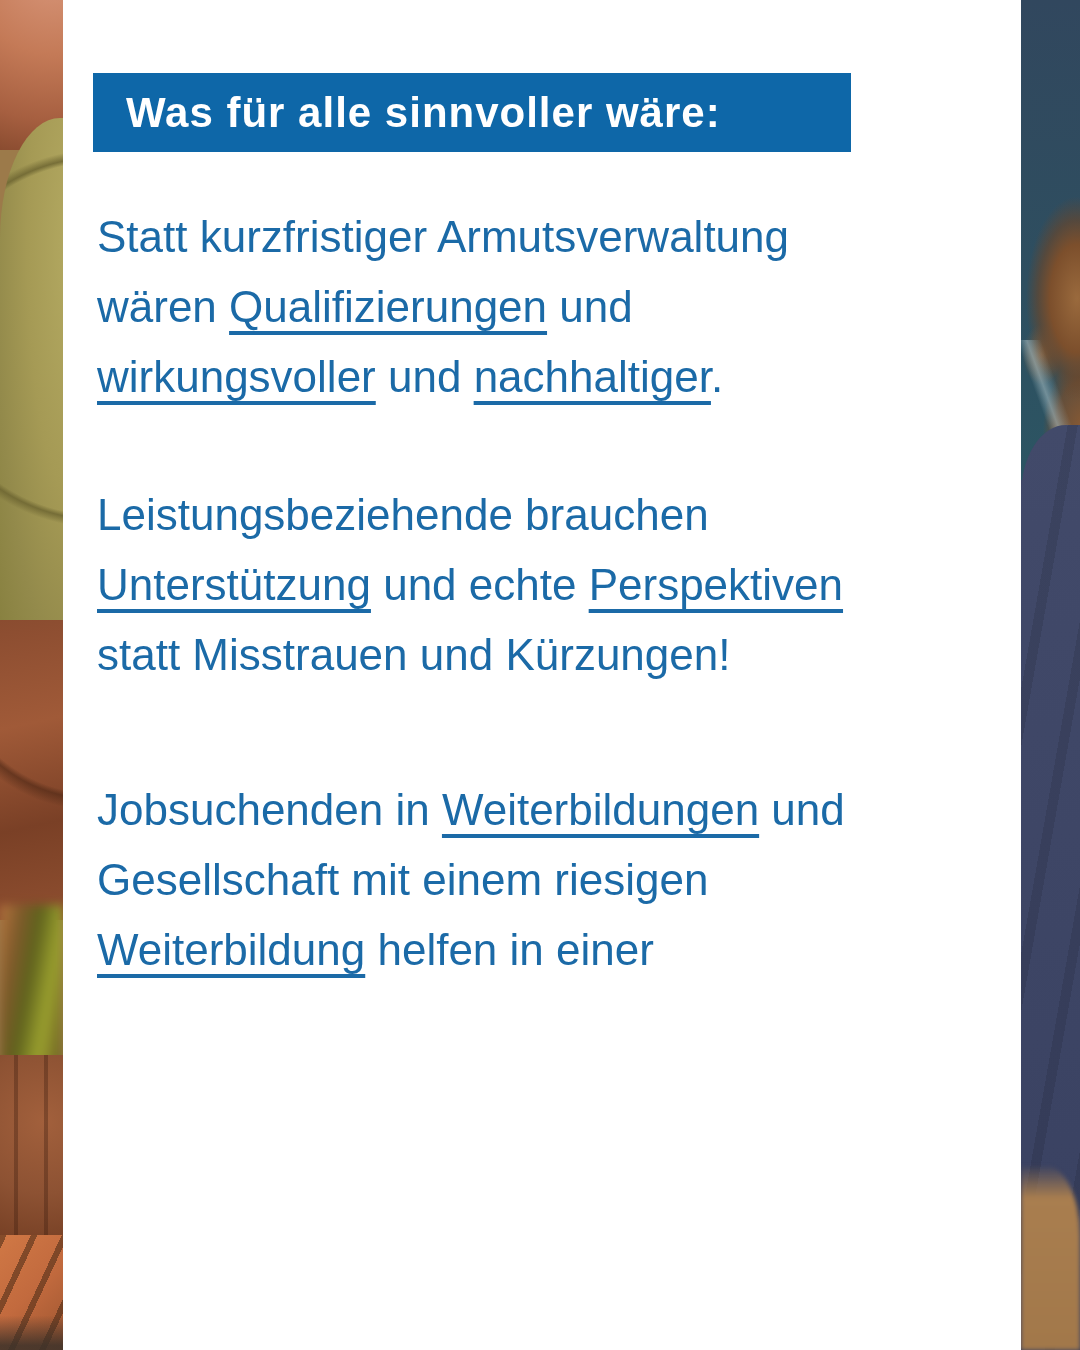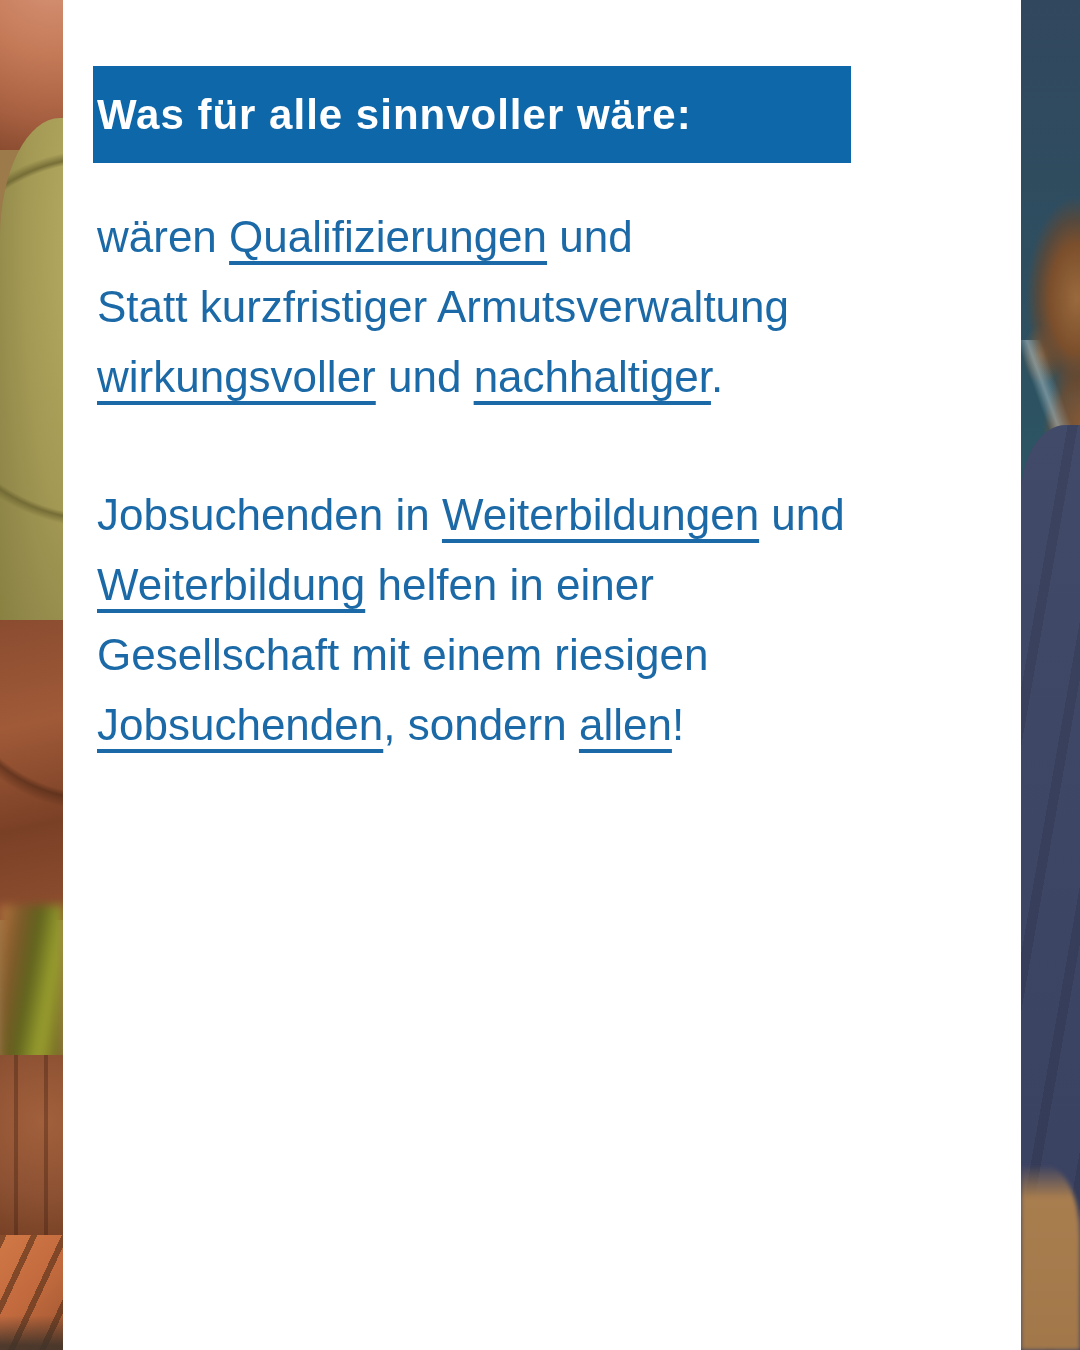--- a/index.html
+++ b/index.html
@@ -53,24 +53,24 @@
     background:
       repeating-linear-gradient(100deg, rgba(0,0,0,.10) 0 10px, transparent 10px 46px),
       linear-gradient(to bottom, #424a6a 0%, #3d4565 55%, #394161 100%);
     border-top-left-radius:45px 70px;}
   .seg-tan{top:1165px;height:185px;width:34px;filter:blur(2px);
     background:linear-gradient(to bottom, rgba(169,126,79,0) 0%, #a97e4f 18%, #a2784a 100%);
     border-top-right-radius:36px 70px;}
 
   
   .banner{
-    position:absolute;left:93px;top:66px;width:758px;height:97px;
+    position:absolute;left:93px;top:73px;width:758px;height:79px;
     background:var(--banner-bg,#0e67a8);
     display:flex;align-items:center;
-    padding:0 4px;box-sizing:border-box;
+    padding:0 33px;box-sizing:border-box;
   }
   .banner .headline{
     color:var(--banner-fg,#ffffff);
     font-size:42px;font-weight:700;letter-spacing:1px;
     white-space:nowrap;
   }
 
   
   .body-text{
     position:absolute;left:97px;top:202px;width:924px;
@@ -108,25 +108,29 @@
     <div class="seg seg-shoulder"></div>
     <div class="seg seg-tan"></div>
   </div>
 
   <div class="banner">
     <span class="headline">Was für alle sinnvoller wäre:</span>
   </div>
 
   <div class="body-text">
       <div class="para">
+        <div class="line"><span>Statt kurzfristiger Armutsverwaltung</span></div>
         <div class="line"><span>wären </span><span class="ul">Qualifizierungen</span><span> und</span></div>
-        <div class="line"><span>Statt kurzfristiger Armutsverwaltung</span></div>
         <div class="line"><span class="ul">wirkungsvoller</span><span> und </span><span class="ul">nachhaltiger</span><span>.</span></div>
       </div>
       <div class="para">
+        <div class="line"><span>Leistungsbeziehende brauchen</span></div>
+        <div class="line"><span class="ul">Unterstützung</span><span> und echte </span><span class="ul">Perspektiven</span></div>
+        <div class="line"><span>statt Misstrauen und Kürzungen!</span></div>
+      </div>
+      <div class="para">
         <div class="line"><span>Jobsuchenden in </span><span class="ul">Weiterbildungen</span><span> und</span></div>
+        <div class="line"><span>Gesellschaft mit einem riesigen</span></div>
         <div class="line"><span class="ul">Weiterbildung</span><span> helfen in einer</span></div>
-        <div class="line"><span>Gesellschaft mit einem riesigen</span></div>
-        <div class="line"><span class="ul">Jobsuchenden</span><span>, sondern </span><span class="ul">allen</span><span>!</span></div>
       </div>
     </div>
 
 </div>
 
 </body></html>

